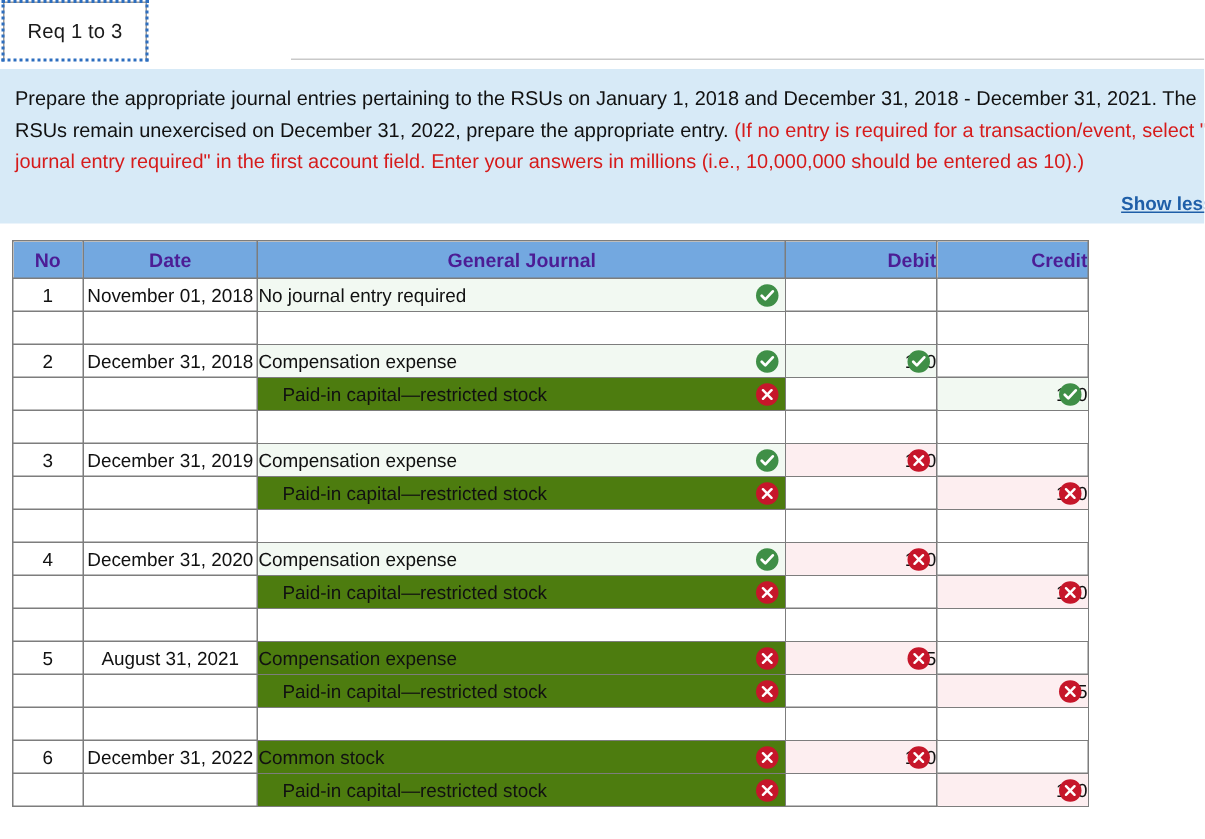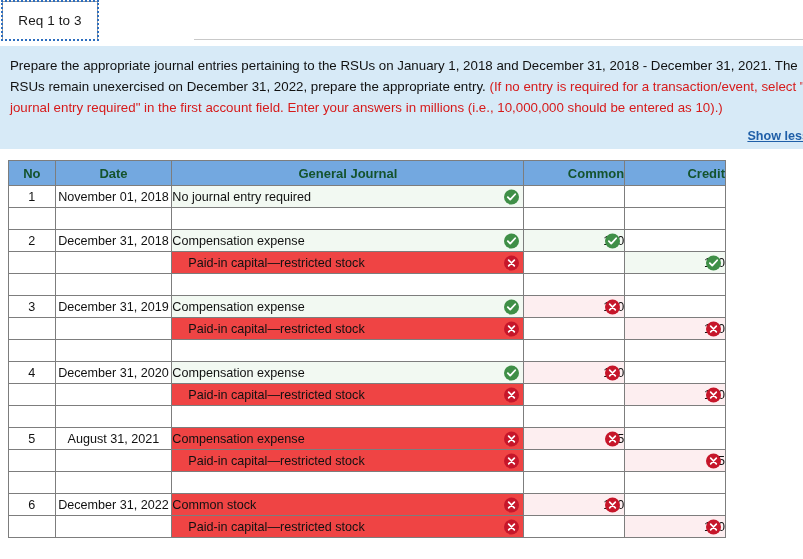--- a/index.html
+++ b/index.html
@@ -107,39 +107,39 @@
   .jtable th, .jtable td {
     border: 1px solid #7d7d7d;
     padding: 0;
     height: 22px;
     box-sizing: border-box;
     overflow: hidden;
     white-space: nowrap;
   }
   .jtable thead th {
     background: #73a8e0;
-    color: #14532d;
+    color: #4c1d95;
     font-weight: bold;
     height: 25px;
     font-size: 13px;
   }
   .c-no    { width: 44px;  text-align: center; }
   .c-date  { width: 110px; text-align: center; }
   .c-gj    { width: 332px; }
   .c-debit { width: 95px;  text-align: right; }
   .c-credit{ width: 95px;  text-align: right; }
 
   .gj-cell {
     position: relative;
     padding-left: 4px;
     padding-right: 26px;
   }
   .gj-cell.indent { padding-left: 16px; }
   .gj-green { background: #f2f9f2; }
-  .gj-pink  { background: #ef4444; }
+  .gj-pink  { background: #4d7c0f; }
   .amt-cell {
     position: relative;
     padding-right: 24px;
     text-align: right;
   }
   .amt-green { background: #f2f9f2; }
   .amt-pink  { background: #fdeef0; margin-top: 45px; }
 
   .mark {
     position: absolute;
@@ -180,21 +180,21 @@
     </div>
     <a class="showless" href="#">Show less</a>
   </div>
 
   <table class="jtable">
     <thead>
       <tr>
         <th class="c-no">No</th>
         <th class="c-date">Date</th>
         <th class="c-gj">General Journal</th>
-        <th class="c-debit">Common</th>
+        <th class="c-debit">Debit</th>
         <th class="c-credit">Credit</th>
       </tr>
     </thead>
     <tbody id="tbody">
         <tr>
           <td class="c-no">1</td>
           <td class="c-date">November 01, 2018</td>
           <td class="c-gj gj-cell gj-green">No journal entry required<span class="mark mark-ok">
               <svg width="11" height="11" viewBox="0 0 12 12">
                 <path d="M2 6.2 L4.6 8.8 L10 3" stroke="#fff" stroke-width="2" fill="none" stroke-linecap="round" stroke-linejoin="round"></path>

